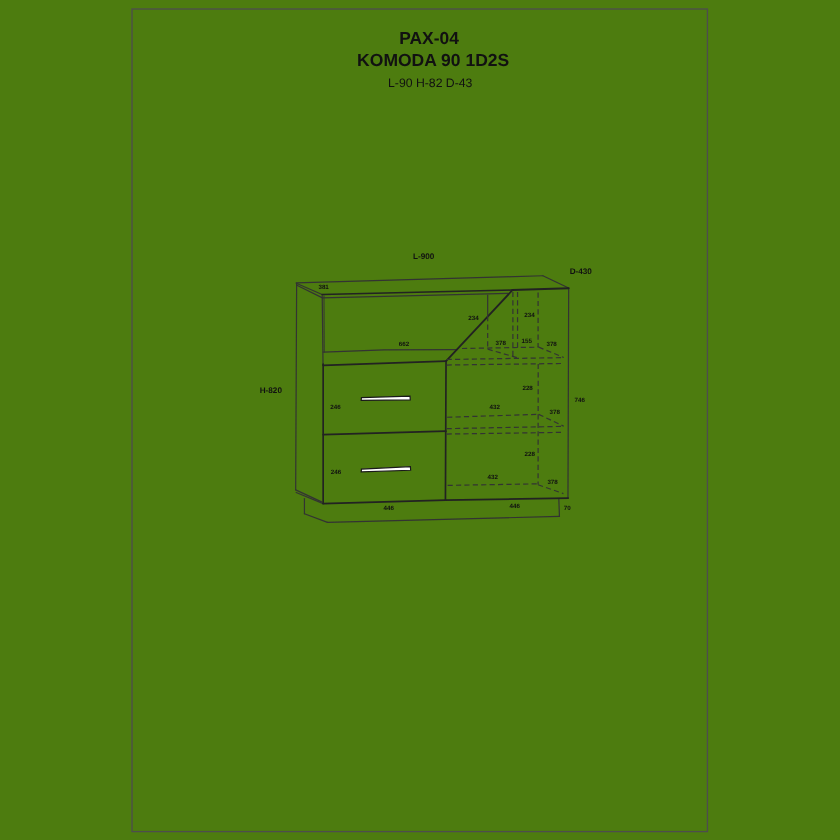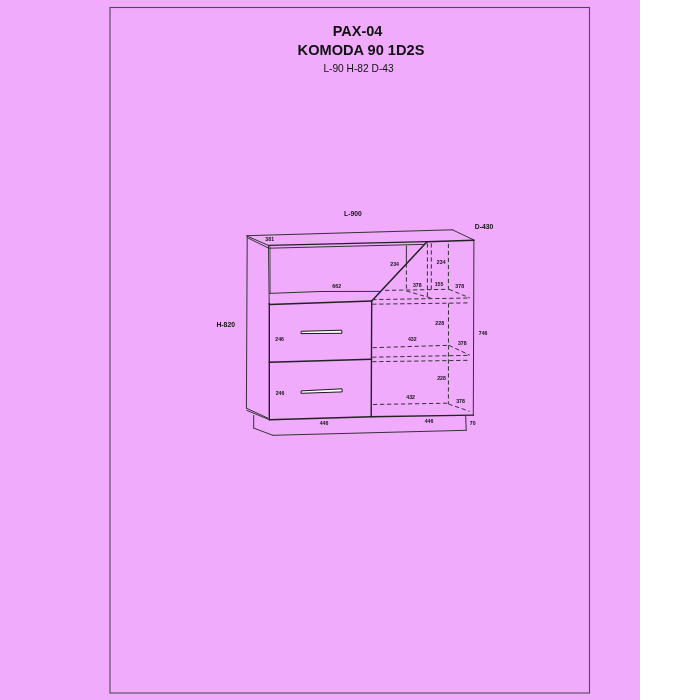--- a/index.html
+++ b/index.html
@@ -1,16 +1,16 @@
 <!DOCTYPE html>
 <html><head>
 <meta charset="utf-8">
 <style>
   html,body{margin:0;padding:0;background:#ffffff;}
-  #page{position:relative;width:640px;height:700px;background:#f0abfc;
+  #page{position:relative;width:700px;height:700px;background:#4d7c0f;
         font-family:"Liberation Sans", sans-serif;}
   svg{position:absolute;left:0;top:0;filter:blur(0.33px);}
   .t{fill:#111;font-family:"Liberation Sans", sans-serif;opacity:0.999;}
 </style>
 </head>
 <body>
 <div id="page">
 <svg width="700" height="700" viewBox="0 0 700 700">
 
   <rect x="110" y="7.5" width="479.5" height="685.5" fill="none" stroke="#4d4d4d" stroke-width="1.1"></rect>

